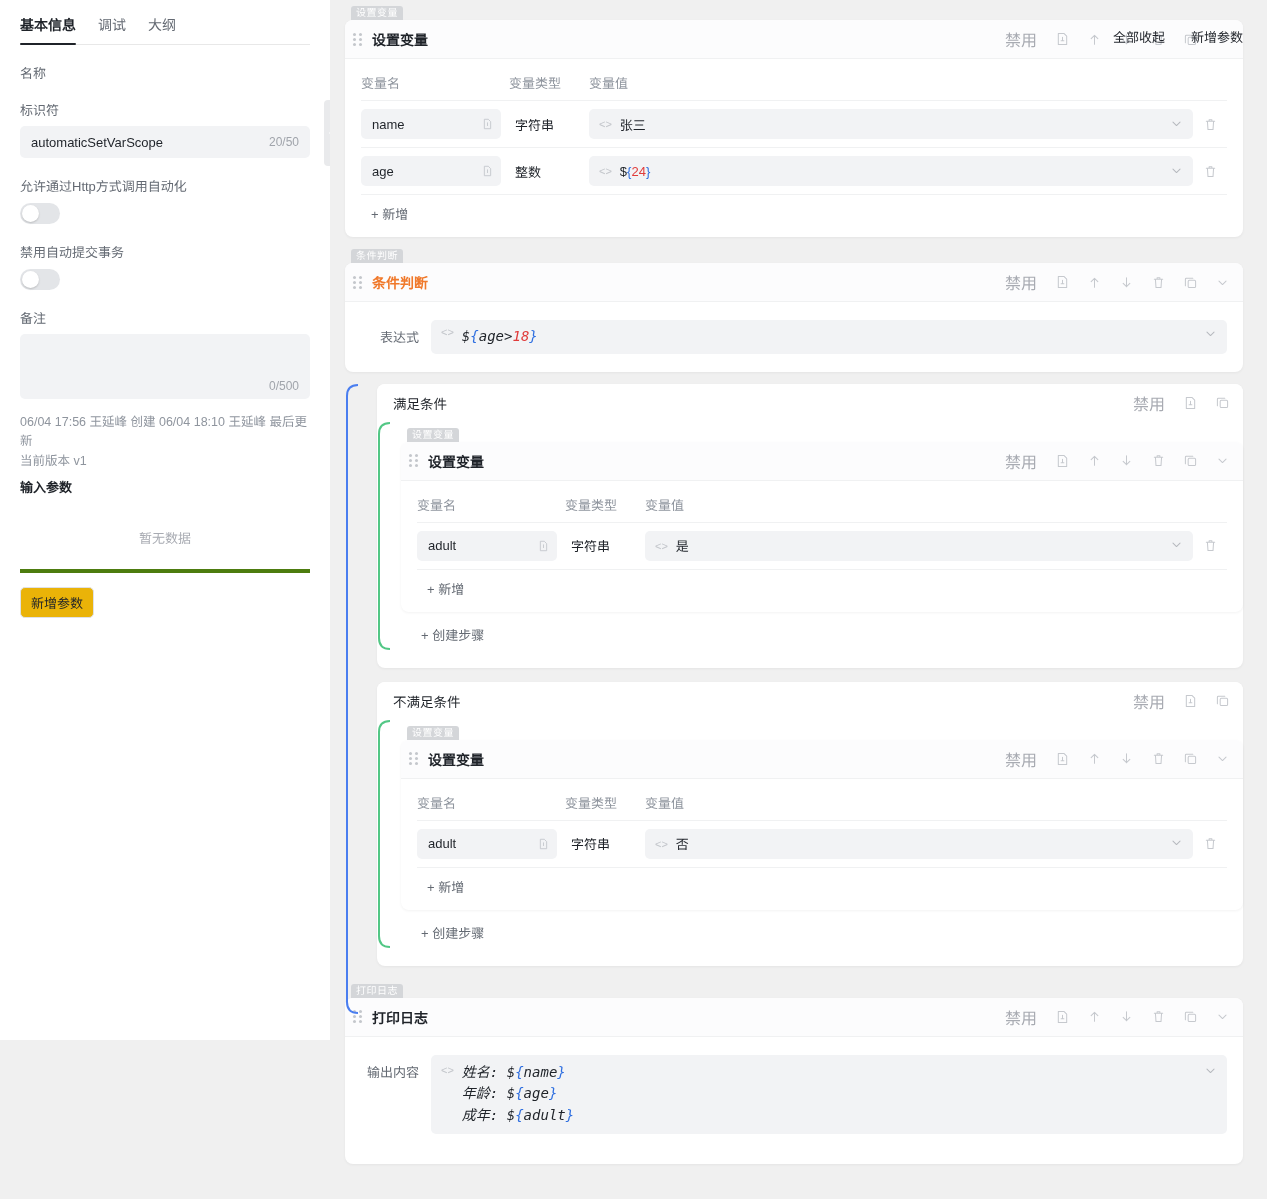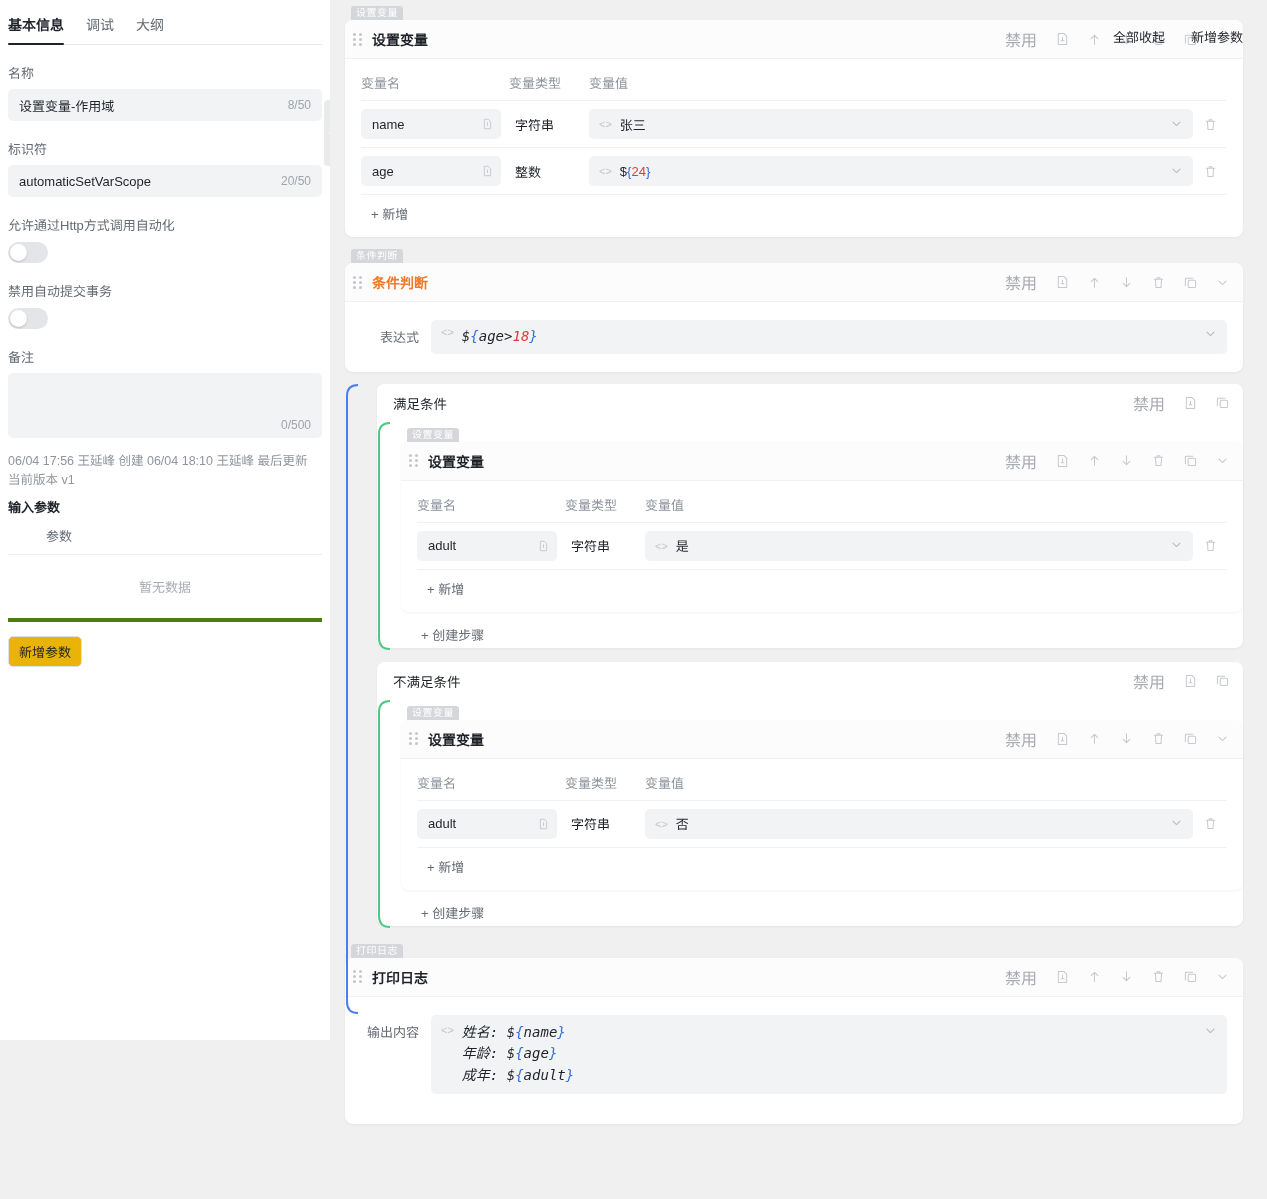--- a/index.html
+++ b/index.html
@@ -13,21 +13,21 @@
     color: #1f2329;
   }
   .app { display: flex; width: 1267px; height: 1199px; }
 
   
   .sidebar {
     width: 330px; height: 1040px;
     background: #ffffff;
     position: relative;
     flex: 0 0 330px;
-    padding: 0 8px;
+    padding: 0 20px;
   }
   .tabs { display: flex; gap: 22px; padding: 10px 0 0 0; border-bottom: 1px solid #e8e8e8; }
   .tab { padding: 4px 0 10px; font-size: 14px; color: #646a73; cursor: pointer; position: relative; }
   .tab.active { color: #1f2329; font-weight: bold; }
   .tab.active::after {
     content: ""; position: absolute; left: 0; right: 0; bottom: -1px;
     height: 2px; background: #1f2329; border-radius: 1px;
   }
   .field-label { font-size: 13px; color: #646a73; margin: 18px 0 7px; }
   .text-field {
@@ -176,41 +176,37 @@
   .branch-card {
     background: #ffffff; border-radius: 8px 8px 8px 8px;
     box-shadow: 0 1px 3px rgba(0,0,0,.05); overflow: visible;
   }
   .branch-header {
     height: 38px; display: flex; align-items: center; padding: 0 14px 0 16px;
     background: #ffffff; border-radius: 8px 8px 0 0;
   }
   .branch-title { font-size: 13.5px; color: #1f2329; }
   .branch-body { position: relative; padding-left: 18px; padding-top: 4px; }
-  .add-step { font-size: 13px; color: #646a73; padding: 13px 0 4px 26px; cursor: pointer; }
+  .add-step { font-size: 13px; color: #646a73; padding: 13px 0 24px 26px; cursor: pointer; }
 
   .sp { height: 10px; }
 </style>
 </head>
 <body>
 
 <div class="app">
 
   <aside class="sidebar">
     <div class="tabs">
       <div class="tab active">基本信息</div>
       <div class="tab">调试</div>
       <div class="tab">大纲</div>
     </div>
 
     <div class="field-label">名称</div>
-    <div class="text-field">
-      <span class="val">设置变量-作用域</span>
-      <span class="counter">8/50</span>
-    </div>
 
     <div class="field-label">标识符</div>
     <div class="text-field">
       <span class="val">automaticSetVarScope</span>
       <span class="counter">20/50</span>
     </div>
 
     <div class="field-label">允许通过Http方式调用自动化</div>
     <div class="switch">
       <div class="knob"></div>
@@ -227,21 +223,20 @@
     </div>
 
     <div class="meta">
       <span>06/04 17:56 王延峰 创建 06/04 18:10 王延峰 最后更新</span>
       <span class="ver">当前版本 v1</span>
     </div>
 
     <div class="section-title">输入参数</div>
 
     <div class="param-table">
-      <div class="param-head">参数</div>
       <div class="param-empty">暂无数据</div>
     </div>
 
     <div class="ghost-btn">新增参数</div>
 
     <div class="collapse-handle">
       <span class="tri"></span>
     </div>
   </aside>
 

